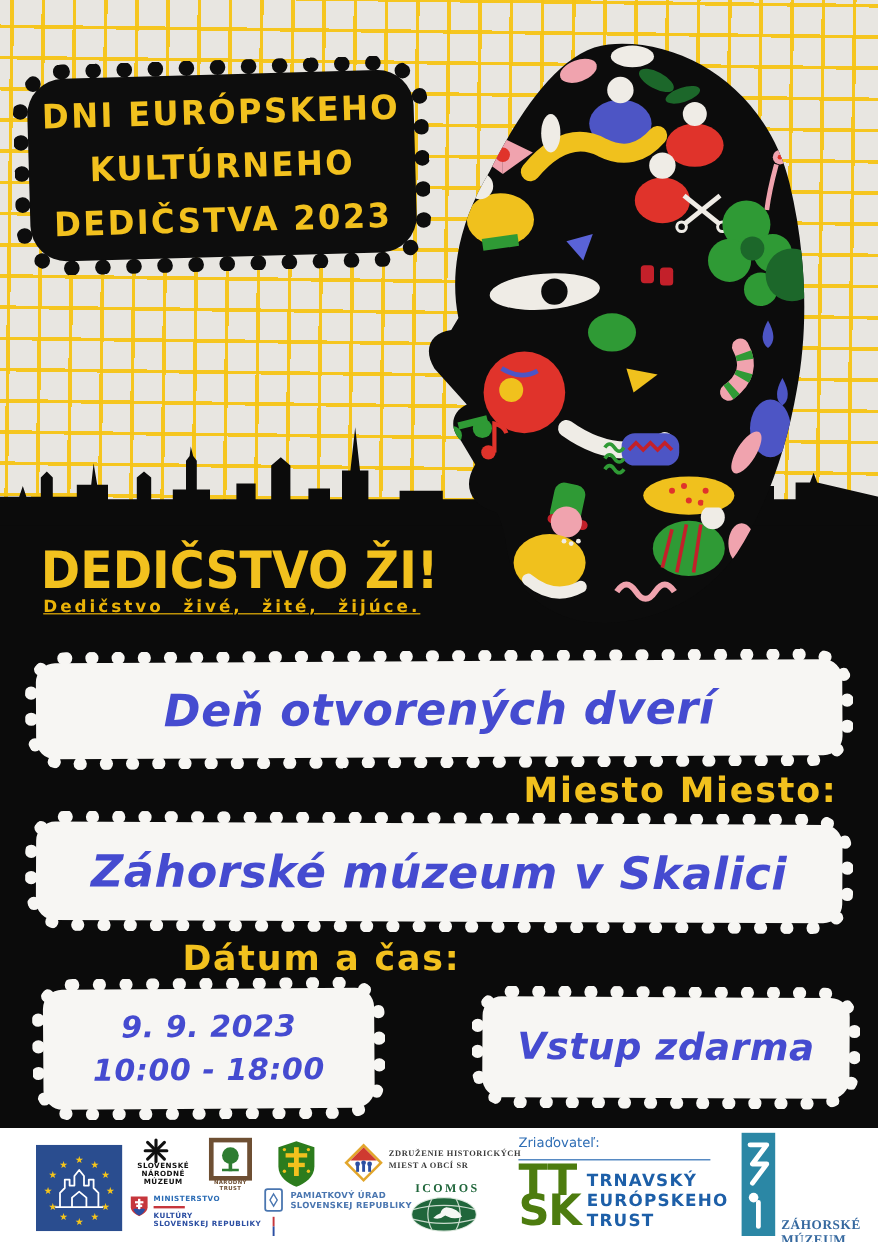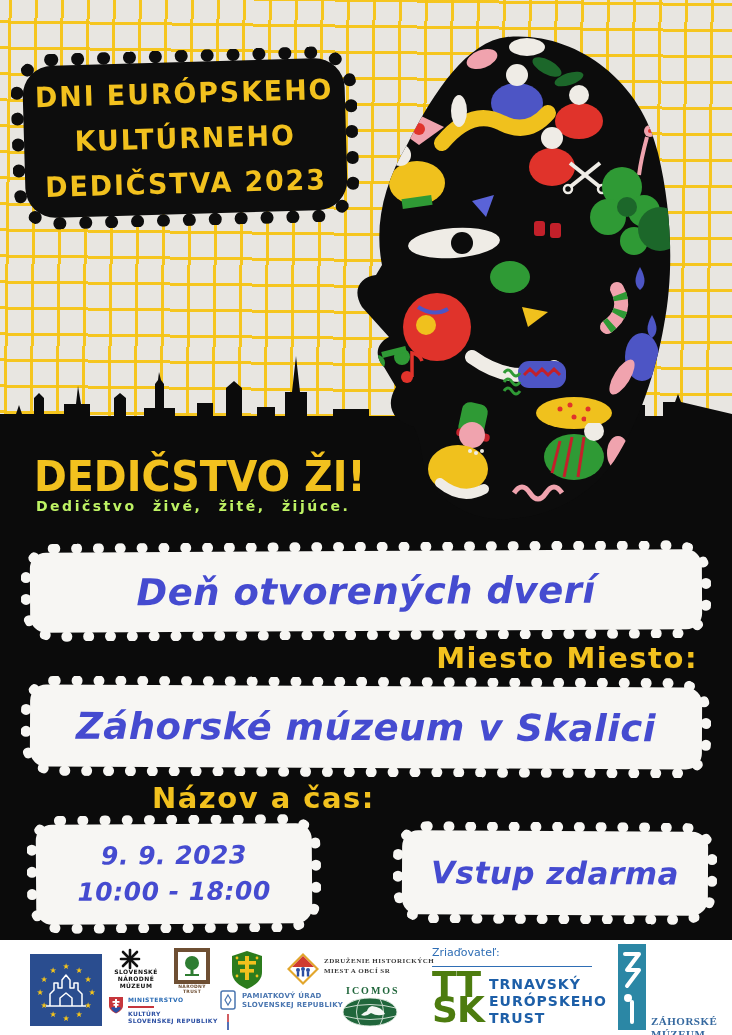--- a/index.html
+++ b/index.html
@@ -32,22 +32,22 @@
   .title-line{
     color:#f2c11e;font-weight:bold;font-size:28px;line-height:45px;letter-spacing:2px;
     white-space:nowrap;transform:scaleX(.96);
   }
   
   .heading{
     position:absolute;left:34px;top:451px;color:#f2c11e;font-weight:bold;font-size:43px;
     letter-spacing:0px;transform:scaleX(.92);transform-origin:left;white-space:nowrap;
   }
   .subheading{
-    position:absolute;left:36px;top:498px;color:#bef264;font-weight:bold;font-size:14px;
-    letter-spacing:2.5px;word-spacing:9px;white-space:nowrap;
+    position:absolute;left:36px;top:498px;color:#eab308;font-weight:bold;font-size:14px;
+    letter-spacing:2.5px;word-spacing:9px;white-space:nowrap;text-decoration:underline;
   }
   .ylabel{
     position:absolute;color:#f2c11e;font-weight:bold;font-size:29px;letter-spacing:1.5px;white-space:nowrap;
   }
   .lbl-nazov{right:36px;top:503px;}
   .lbl-miesto{right:34px;top:641px;}
   .lbl-datum{left:152px;top:781px;}
   .lbl-vstupne{right:36px;top:781px;}
   
   .chalk{
@@ -210,21 +210,21 @@
 
   <div class="chalk box-nazov">
     <div class="blue-hand">Deň otvorených dverí</div>
   </div>
 
   <div class="ylabel lbl-miesto">Miesto Miesto:</div>
   <div class="chalk box-miesto">
     <div class="blue-hand">Záhorské múzeum v Skalici</div>
   </div>
 
-  <div class="ylabel lbl-datum">Názov a čas:</div>
+  <div class="ylabel lbl-datum">Dátum a čas:</div>
   <div class="chalk box-datum">
     <div class="blue-hand small">9. 9. 2023</div>
     <div class="blue-hand small">10:00 - 18:00</div>
   </div>
 
   <div class="chalk box-vstupne">
     <div class="blue-hand" style="font-size:31px">Vstup zdarma</div>
   </div>
 
   <div class="footer">

